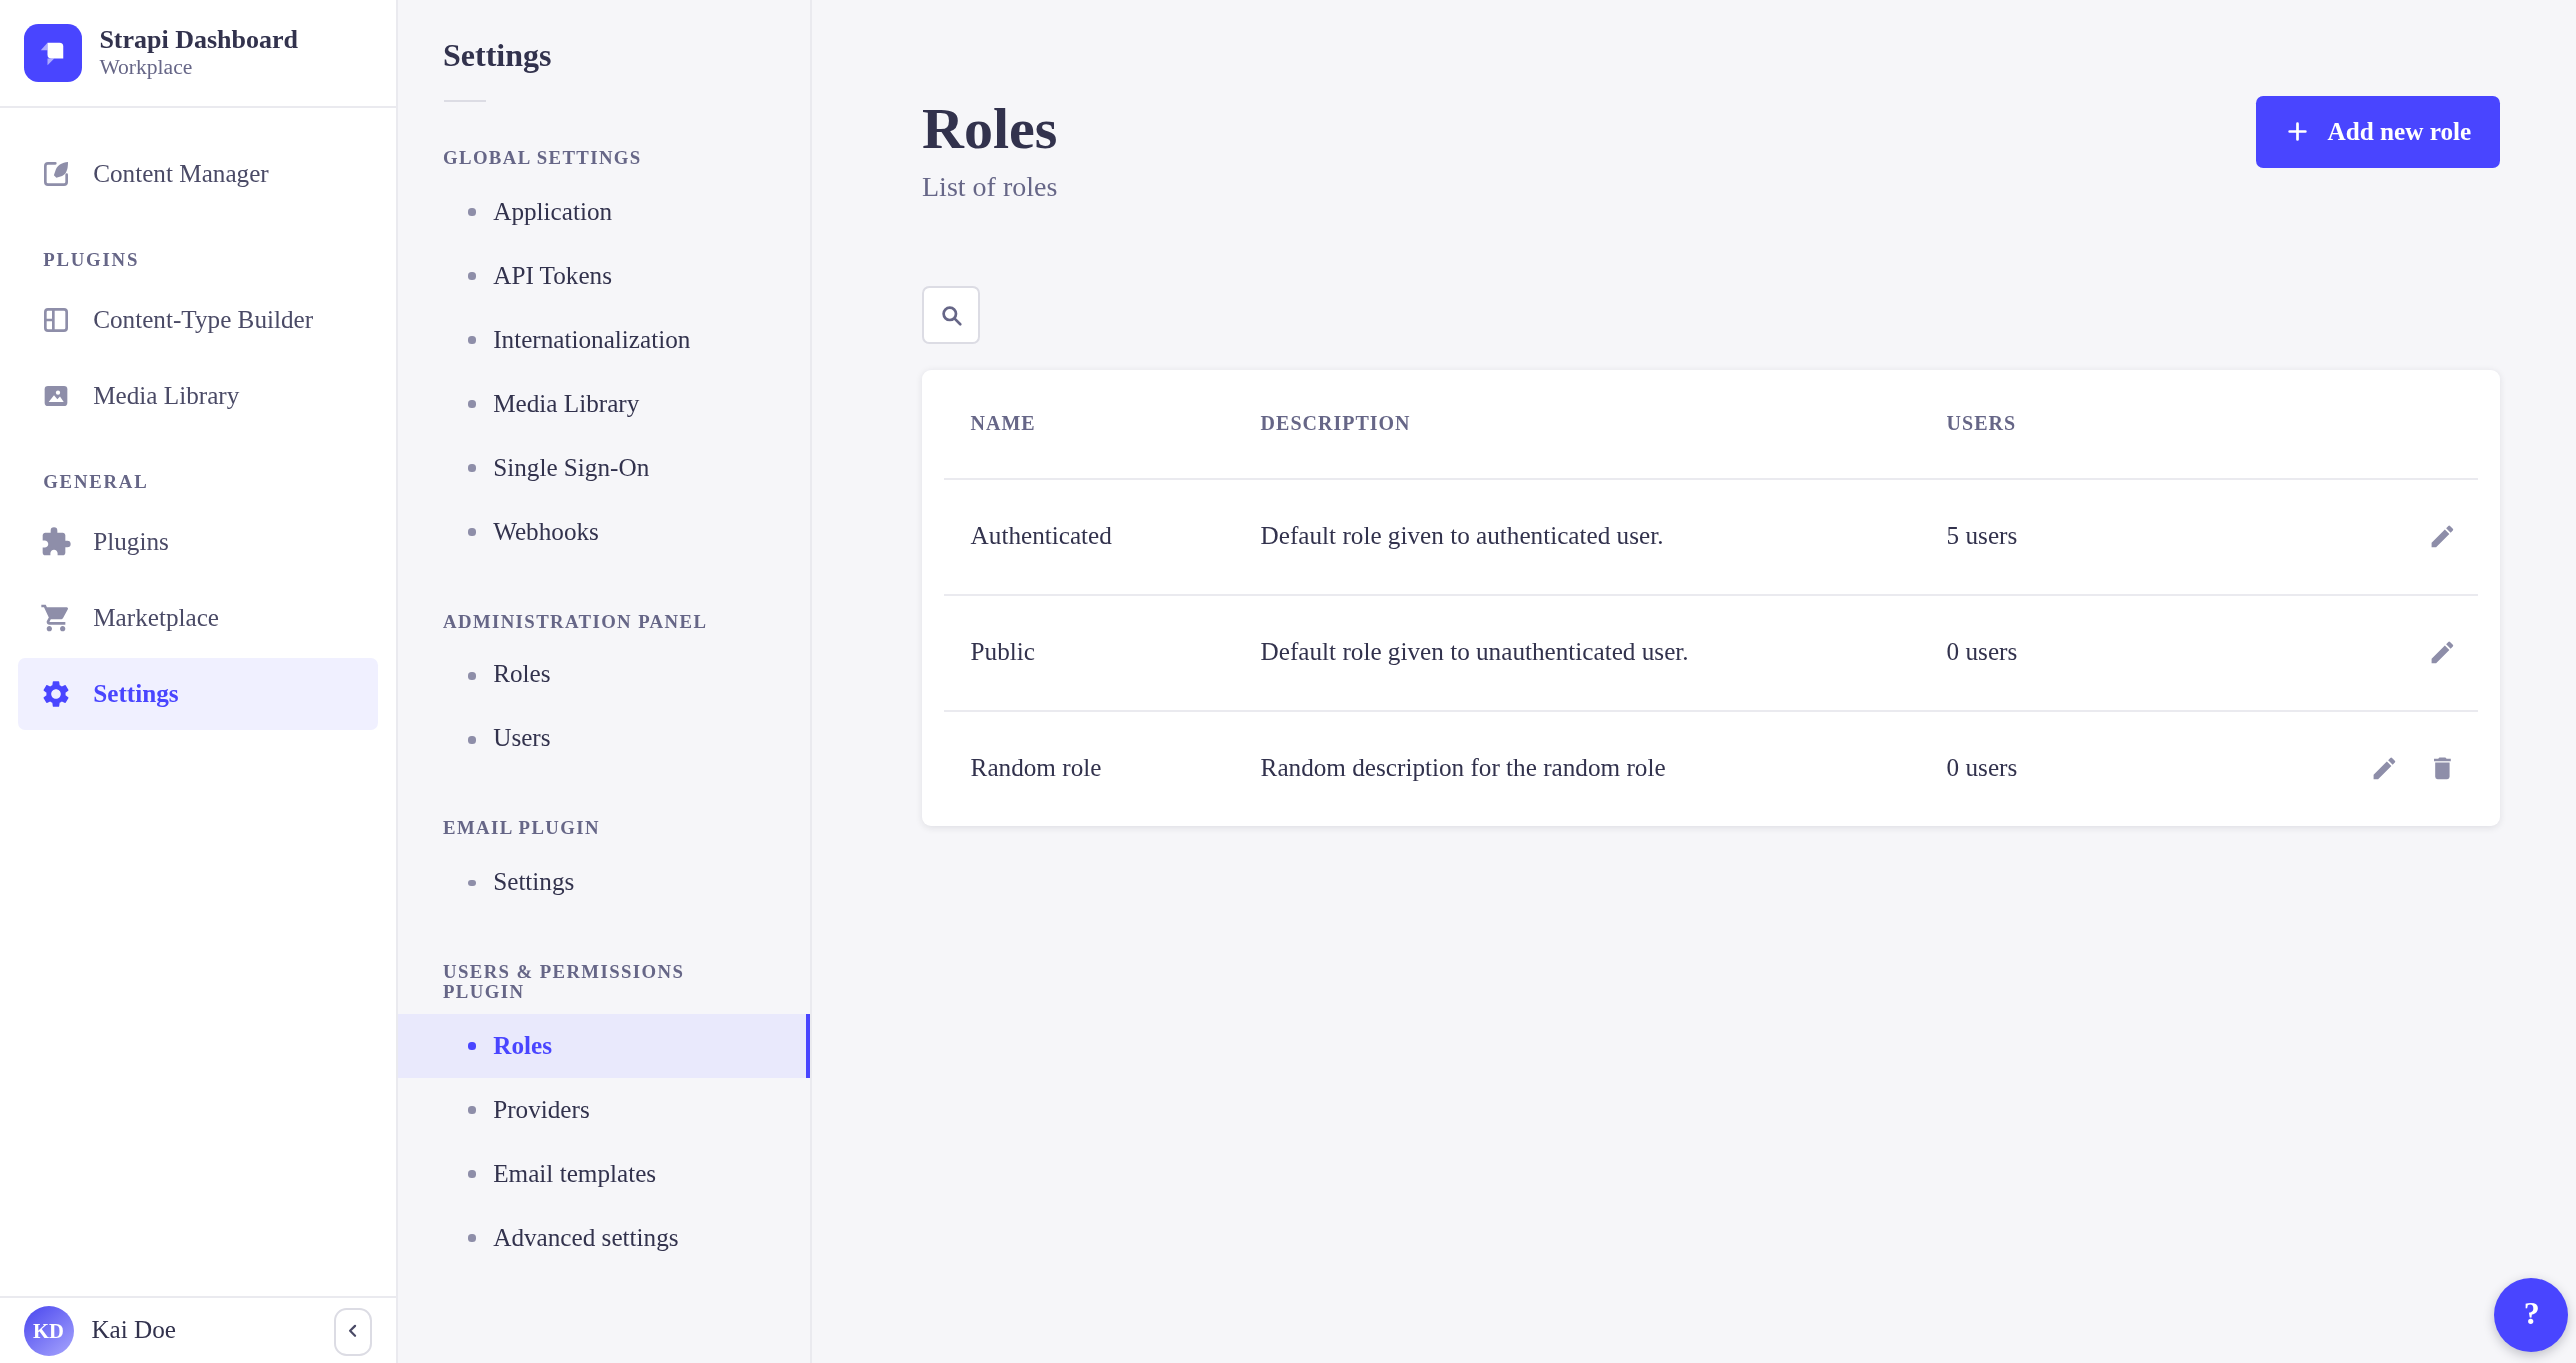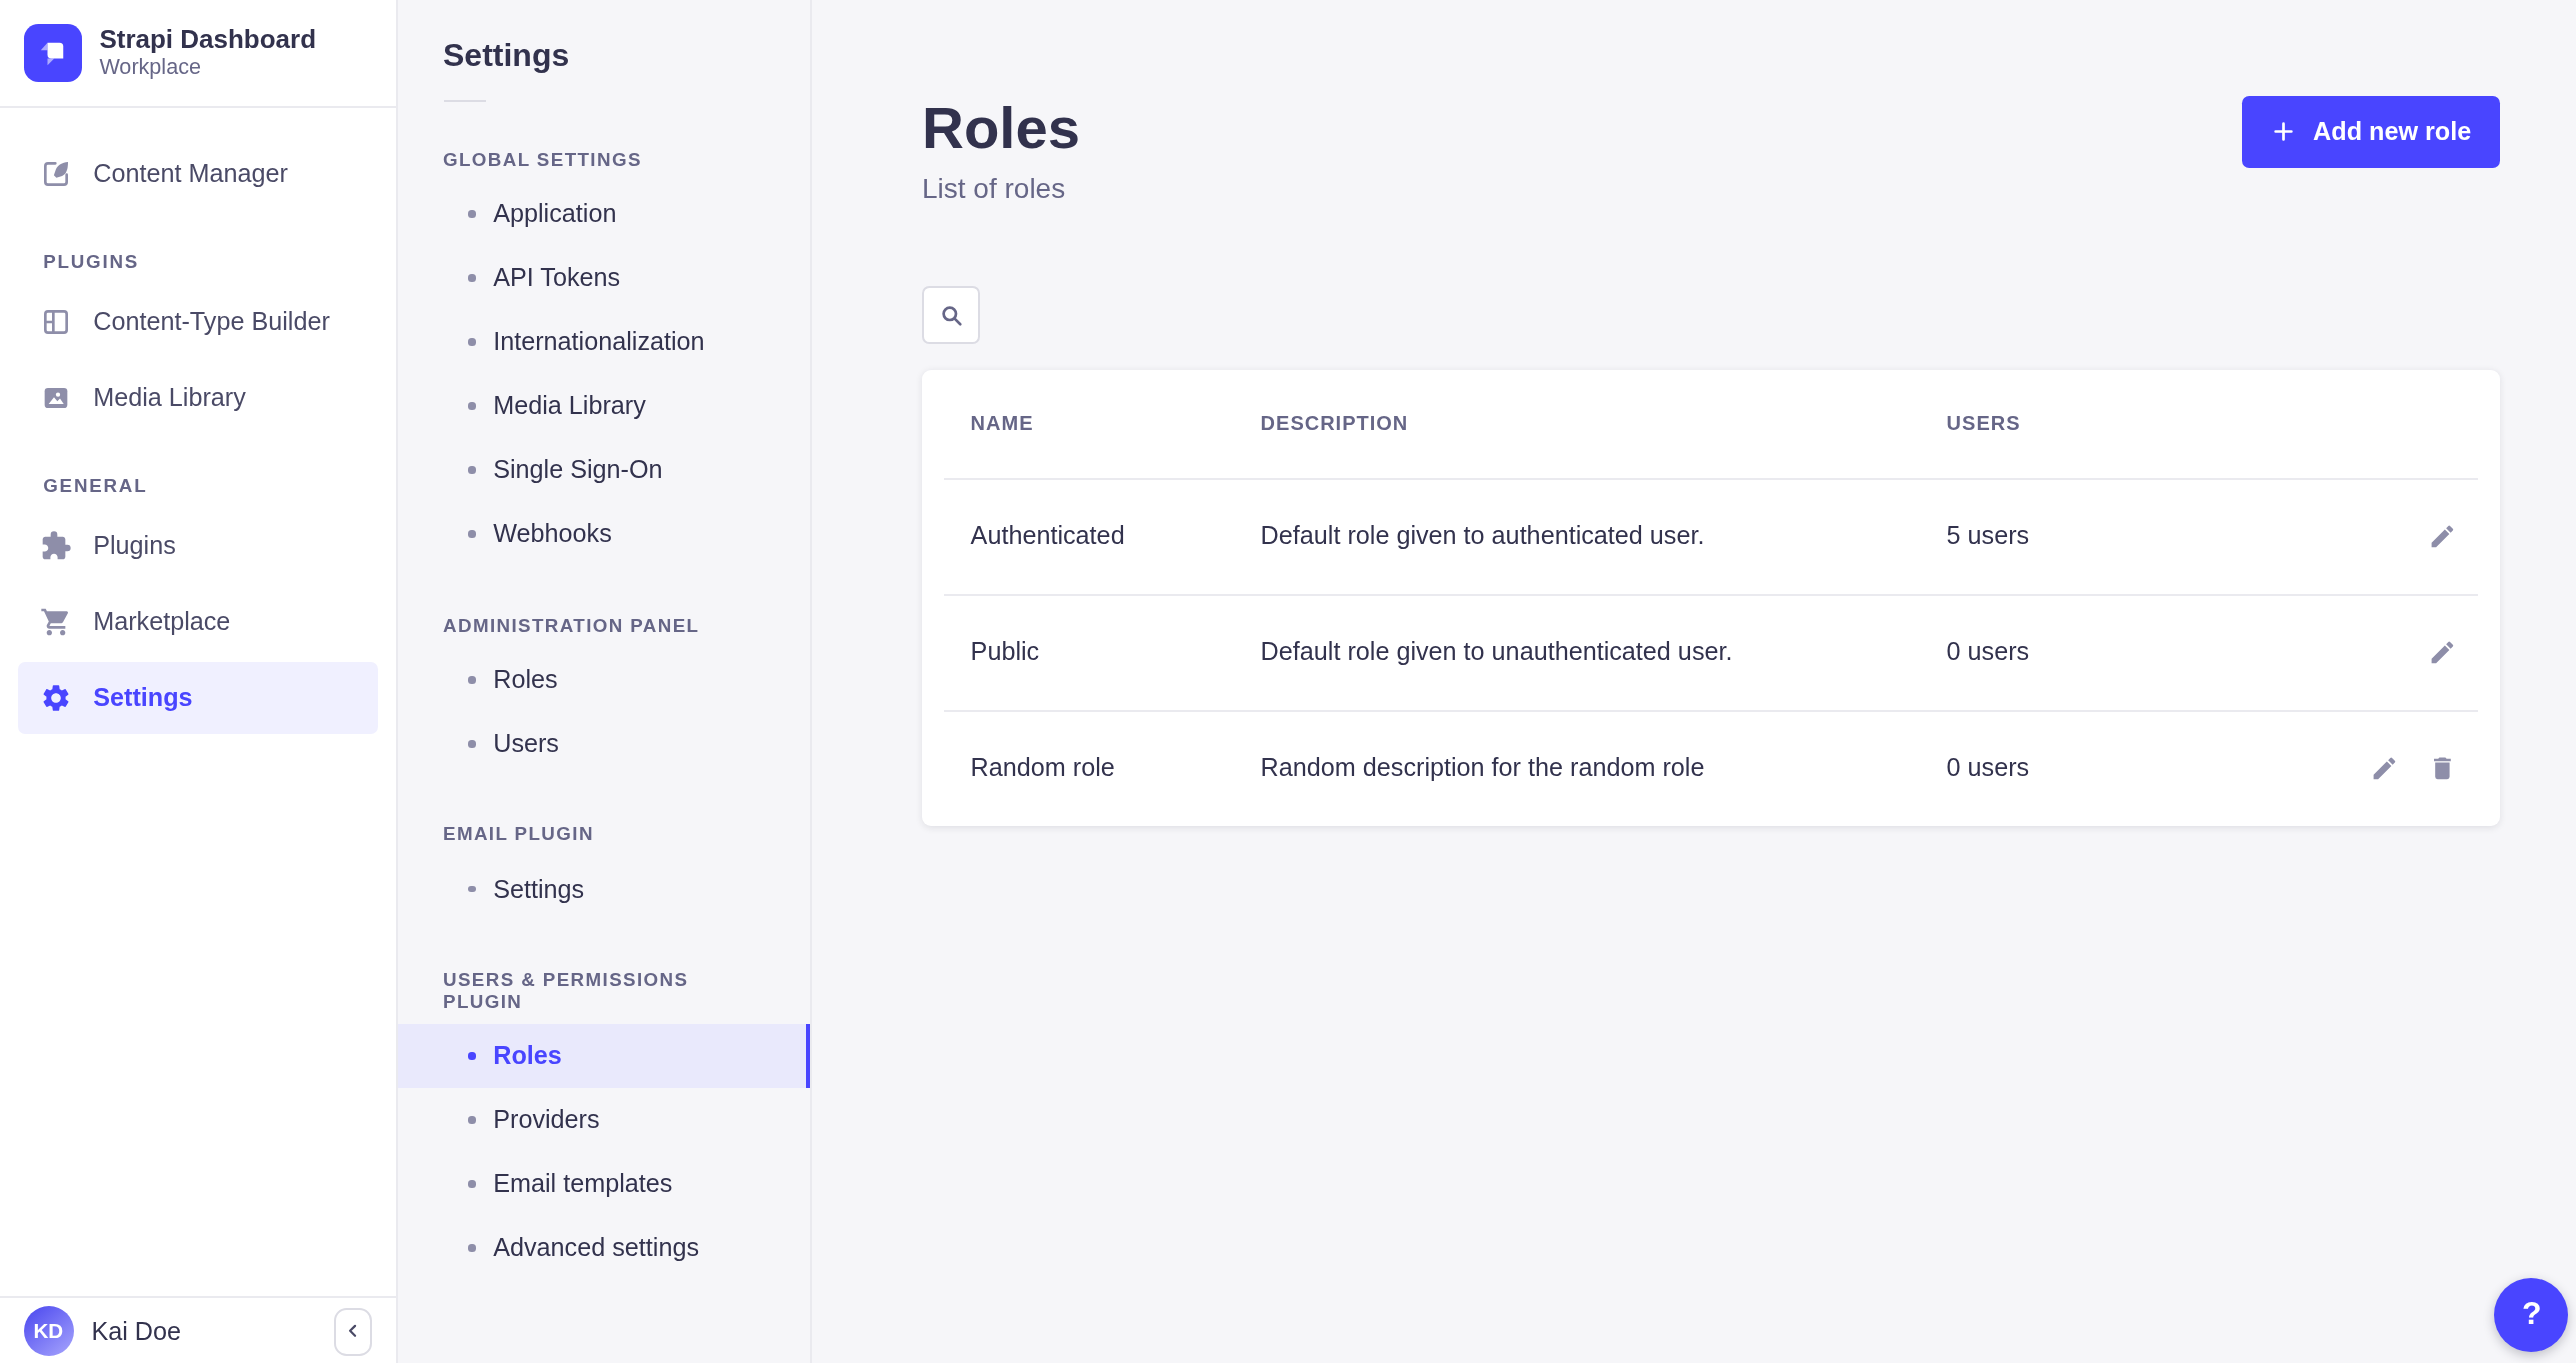--- a/index.html
+++ b/index.html
@@ -1,18 +1,18 @@
 <!DOCTYPE html>
 <html style="font-size:14.4px"><head>
 <meta charset="utf-8">
 <style>
   * { box-sizing: border-box; margin: 0; padding: 0; }
   html, body { margin: 0; background: #f6f6f9; }
   body { font-family: "Liberation Sans", "DejaVu Sans", sans-serif; }
-  .viewport { width: 2576px; height: 1364px; overflow: hidden; }
+  .viewport { width: 2576px; height: 1364px; overflow: hidden; font-family: Liberation Serif, serif; }
   .app { width: 1288px; height: 682px; transform: scale(2); transform-origin: 0 0;
          display: flex; background: #f6f6f9; position: relative; }
 
   
   .sidebar { width: 199px; background: #fff; border-right: 0.9px solid #eaeaef;
              display: flex; flex-direction: column; flex-shrink: 0; }
   .brand { height: 54px; border-bottom: 0.9px solid #eaeaef; display: flex; align-items: center;
            padding: 0 11.7px; gap: 9px; }
   .logo { width: 29px; height: 29px; border-radius: 7.2px; background: #4945ff;
           display: flex; align-items: center; justify-content: center; flex-shrink: 0; }

